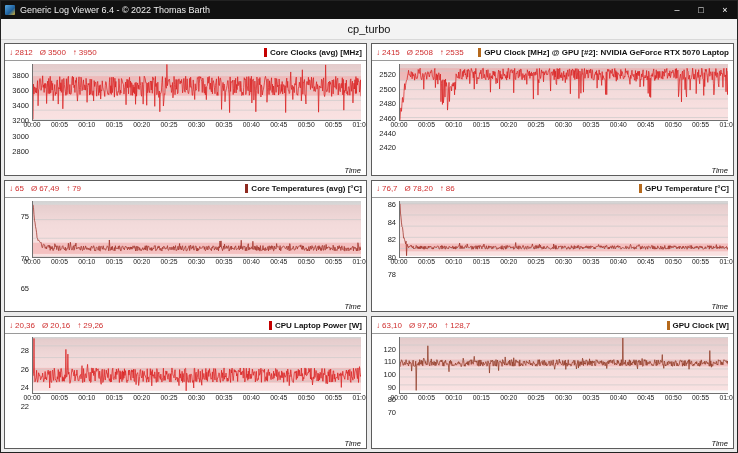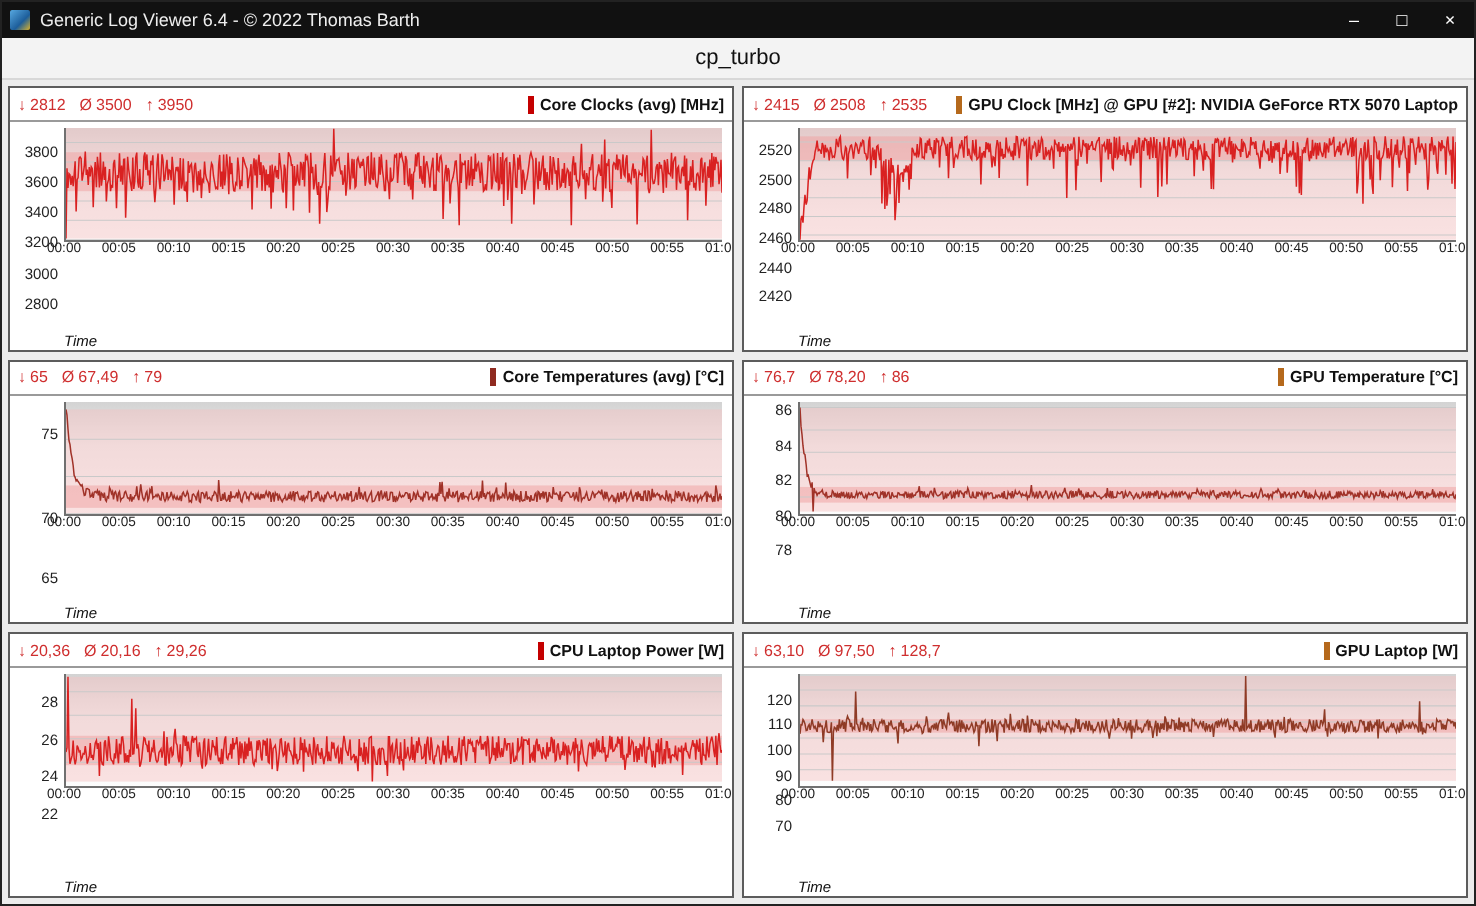--- a/index.html
+++ b/index.html
@@ -25,21 +25,21 @@
   .title-box{display:flex;align-items:center;gap:3px;font-size:8px;font-weight:bold;color:#111;white-space:nowrap;overflow:hidden;margin-left:6px;}
   .series-icon{width:3px;height:9px;flex:0 0 3px;}
 
   .chart-area{flex:1;display:flex;padding:3px 5px 0 0;min-height:0;}
   .y-gutter{width:27px;flex:0 0 27px;position:relative;font-size:7.5px;color:#222;}
   .y-tick{position:absolute;right:3px;transform:translateY(-50%);line-height:1;margin-left:12px;}
   .plot-wrap{flex:1;display:flex;flex-direction:column;min-width:0;position:relative;}
   svg.plot{width:100%;height:88px;display:block;background:linear-gradient(to bottom,#d3d3d3 0%,#efefef 40%,#fdfdfd 100%);border-left:1px solid #707070;border-bottom:1px solid #707070;box-sizing:border-box;}
   .x-axis{position:relative;height:9px;font-size:6.8px;color:#222;}
   .x-tick{position:absolute;top:1px;transform:translateX(-50%);line-height:1;white-space:nowrap;}
-  .time-label{height:10px;text-align:left;font-style:italic;font-size:7.5px;color:#111;margin-top:39px;}
+  .time-label{height:10px;text-align:right;font-style:italic;font-size:7.5px;color:#111;margin-top:39px;}
 </style>
 </head>
 <body>
 
 <div class="window">
   <div class="titlebar">
     <span class="app-icon"></span>
     <span class="title-text">Generic Log Viewer 6.4  -  © 2022 Thomas Barth</span>
     <div class="win-controls">
       <span class="win-btn">–</span>
@@ -362,21 +362,21 @@
               <span class="sym avg-sym">Ø</span>
               <span class="val avg-val">97,50</span>
             </span>
         <span class="stat">
               <span class="sym max-sym">↑</span>
               <span class="val max-val">128,7</span>
             </span>
       </div>
       <div class="title-box">
         <span class="series-icon" style="background: rgb(181, 105, 28);"></span>
-        <span class="chart-title">GPU Laptop [W]</span>
+        <span class="chart-title">GPU Clock [W]</span>
       </div>
     </div>
     <div class="chart-area">
       <div class="y-gutter">
             <span class="y-tick" style="top: 75.4px;">70</span>
             <span class="y-tick" style="top: 62.9px;">80</span>
             <span class="y-tick" style="top: 50.3px;">90</span>
             <span class="y-tick" style="top: 37.7px;">100</span>
             <span class="y-tick" style="top: 25.1px;">110</span>
             <span class="y-tick" style="top: 12.6px;">120</span>

